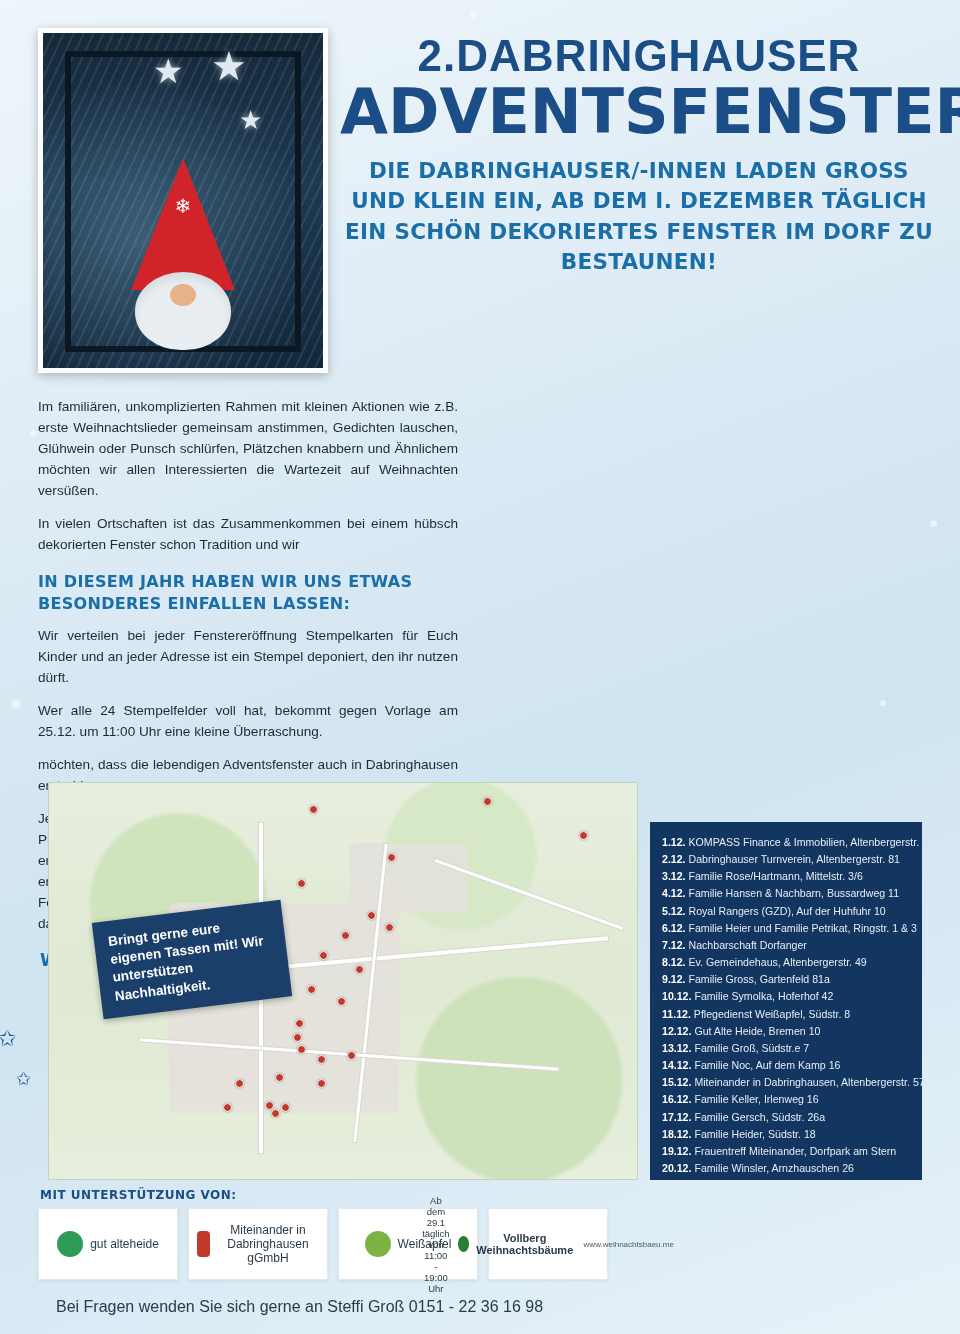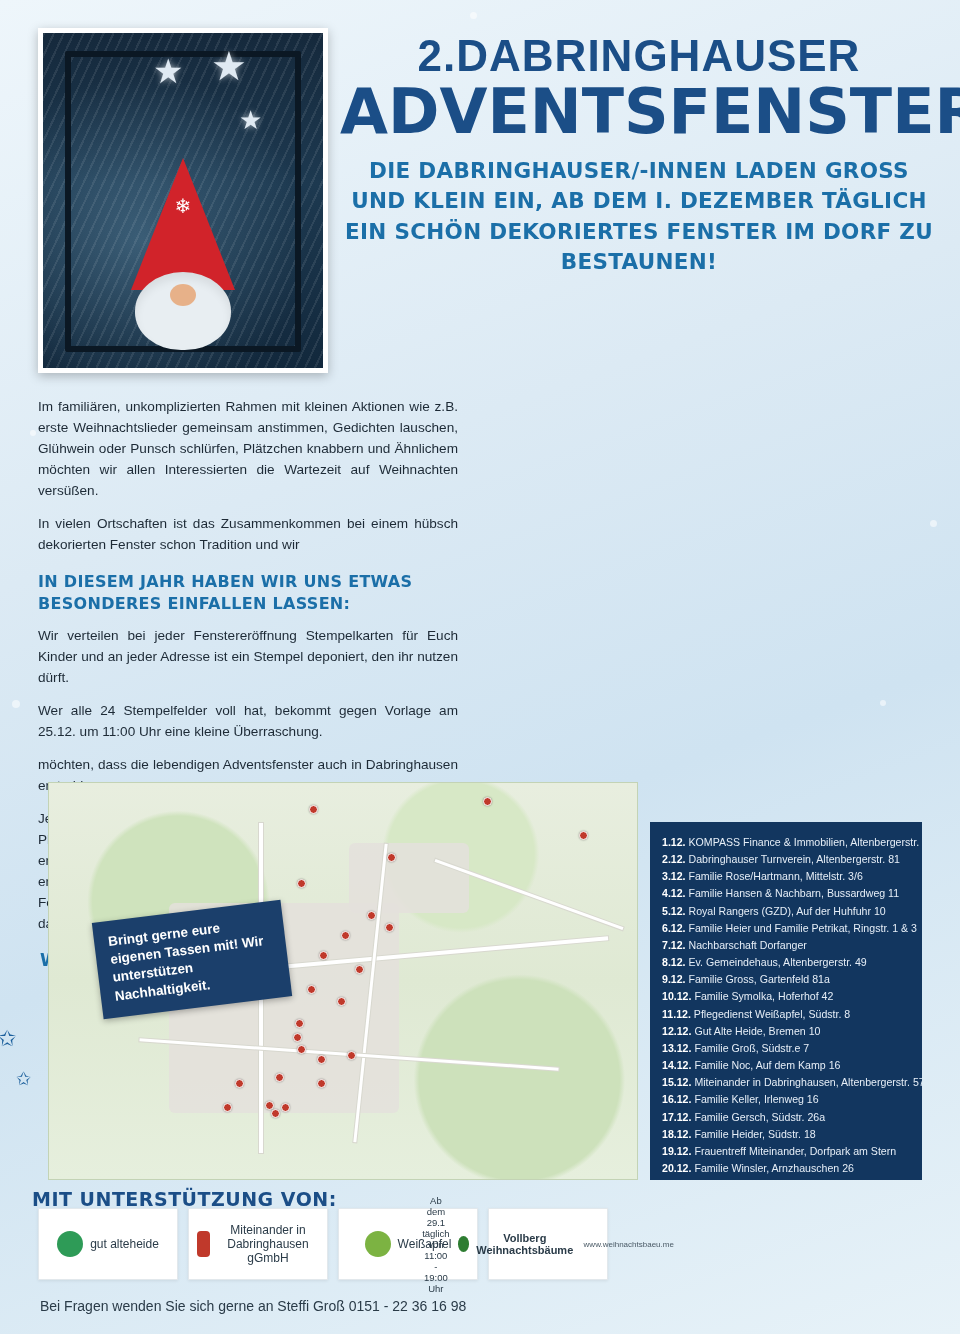--- a/index.html
+++ b/index.html
@@ -112,35 +112,35 @@
   .list {
     position:absolute; left:612px; top:62px; width:272px; height:358px;
     background:#12365f; color:#fff; padding:12px 12px 10px 12px; overflow:hidden;
   }
   .list-row { font-size:10.6px; line-height:1.62; white-space:nowrap; }
   .list-row b { color:#ffffff; }
   .list-row .txt { color:#e6eef7; }
 
   
   .sponsors-title {
-    position:absolute; left:32px; top:1188px; color:#1b4e87;
-    font-family:"DejaVu Sans", sans-serif; font-weight:bold; font-size:19px; letter-spacing:.5px;
+    position:absolute; left:40px; top:1188px; color:#1b4e87;
+    font-family:"DejaVu Sans", sans-serif; font-weight:bold; font-size:12px; letter-spacing:.5px;
   }
   .sponsors { position:absolute; left:38px; top:1208px; width:560px; height:78px; }
   .spon {
     position:absolute; top:0; height:72px; background:#fff; border:1px solid #e2e8ec;
     display:flex; align-items:center; justify-content:center; gap:7px; padding:6px 8px;
     font-size:12px; color:#2a3b48; text-align:center; box-shadow:0 1px 3px rgba(0,0,0,.08);
   }
   .s1 { left:0; width:140px; }
   .s2 { left:150px; width:140px; }
   .s3 { left:300px; width:140px; }
   .s4 { left:450px; width:120px; }
   .logo-circle { width:26px; height:26px; border-radius:50%; display:inline-block; }
-  .footnote { position:absolute; left:40px; top:1298px; font-size:14px; color:#2a3b48; }
+  .footnote { position:absolute; left:56px; top:1298px; font-size:16px; color:#2a3b48; }
 </style>
 </head>
 <body>
 
 <div class="page">
 
   <div class="snow" style="left:470px;top:12px;width:7px;height:7px"></div>
   <div class="snow" style="left:660px;top:40px;width:5px;height:5px"></div>
   <div class="snow" style="left:900px;top:120px;width:9px;height:9px"></div>
   <div class="snow" style="left:30px;top:430px;width:6px;height:6px"></div>

